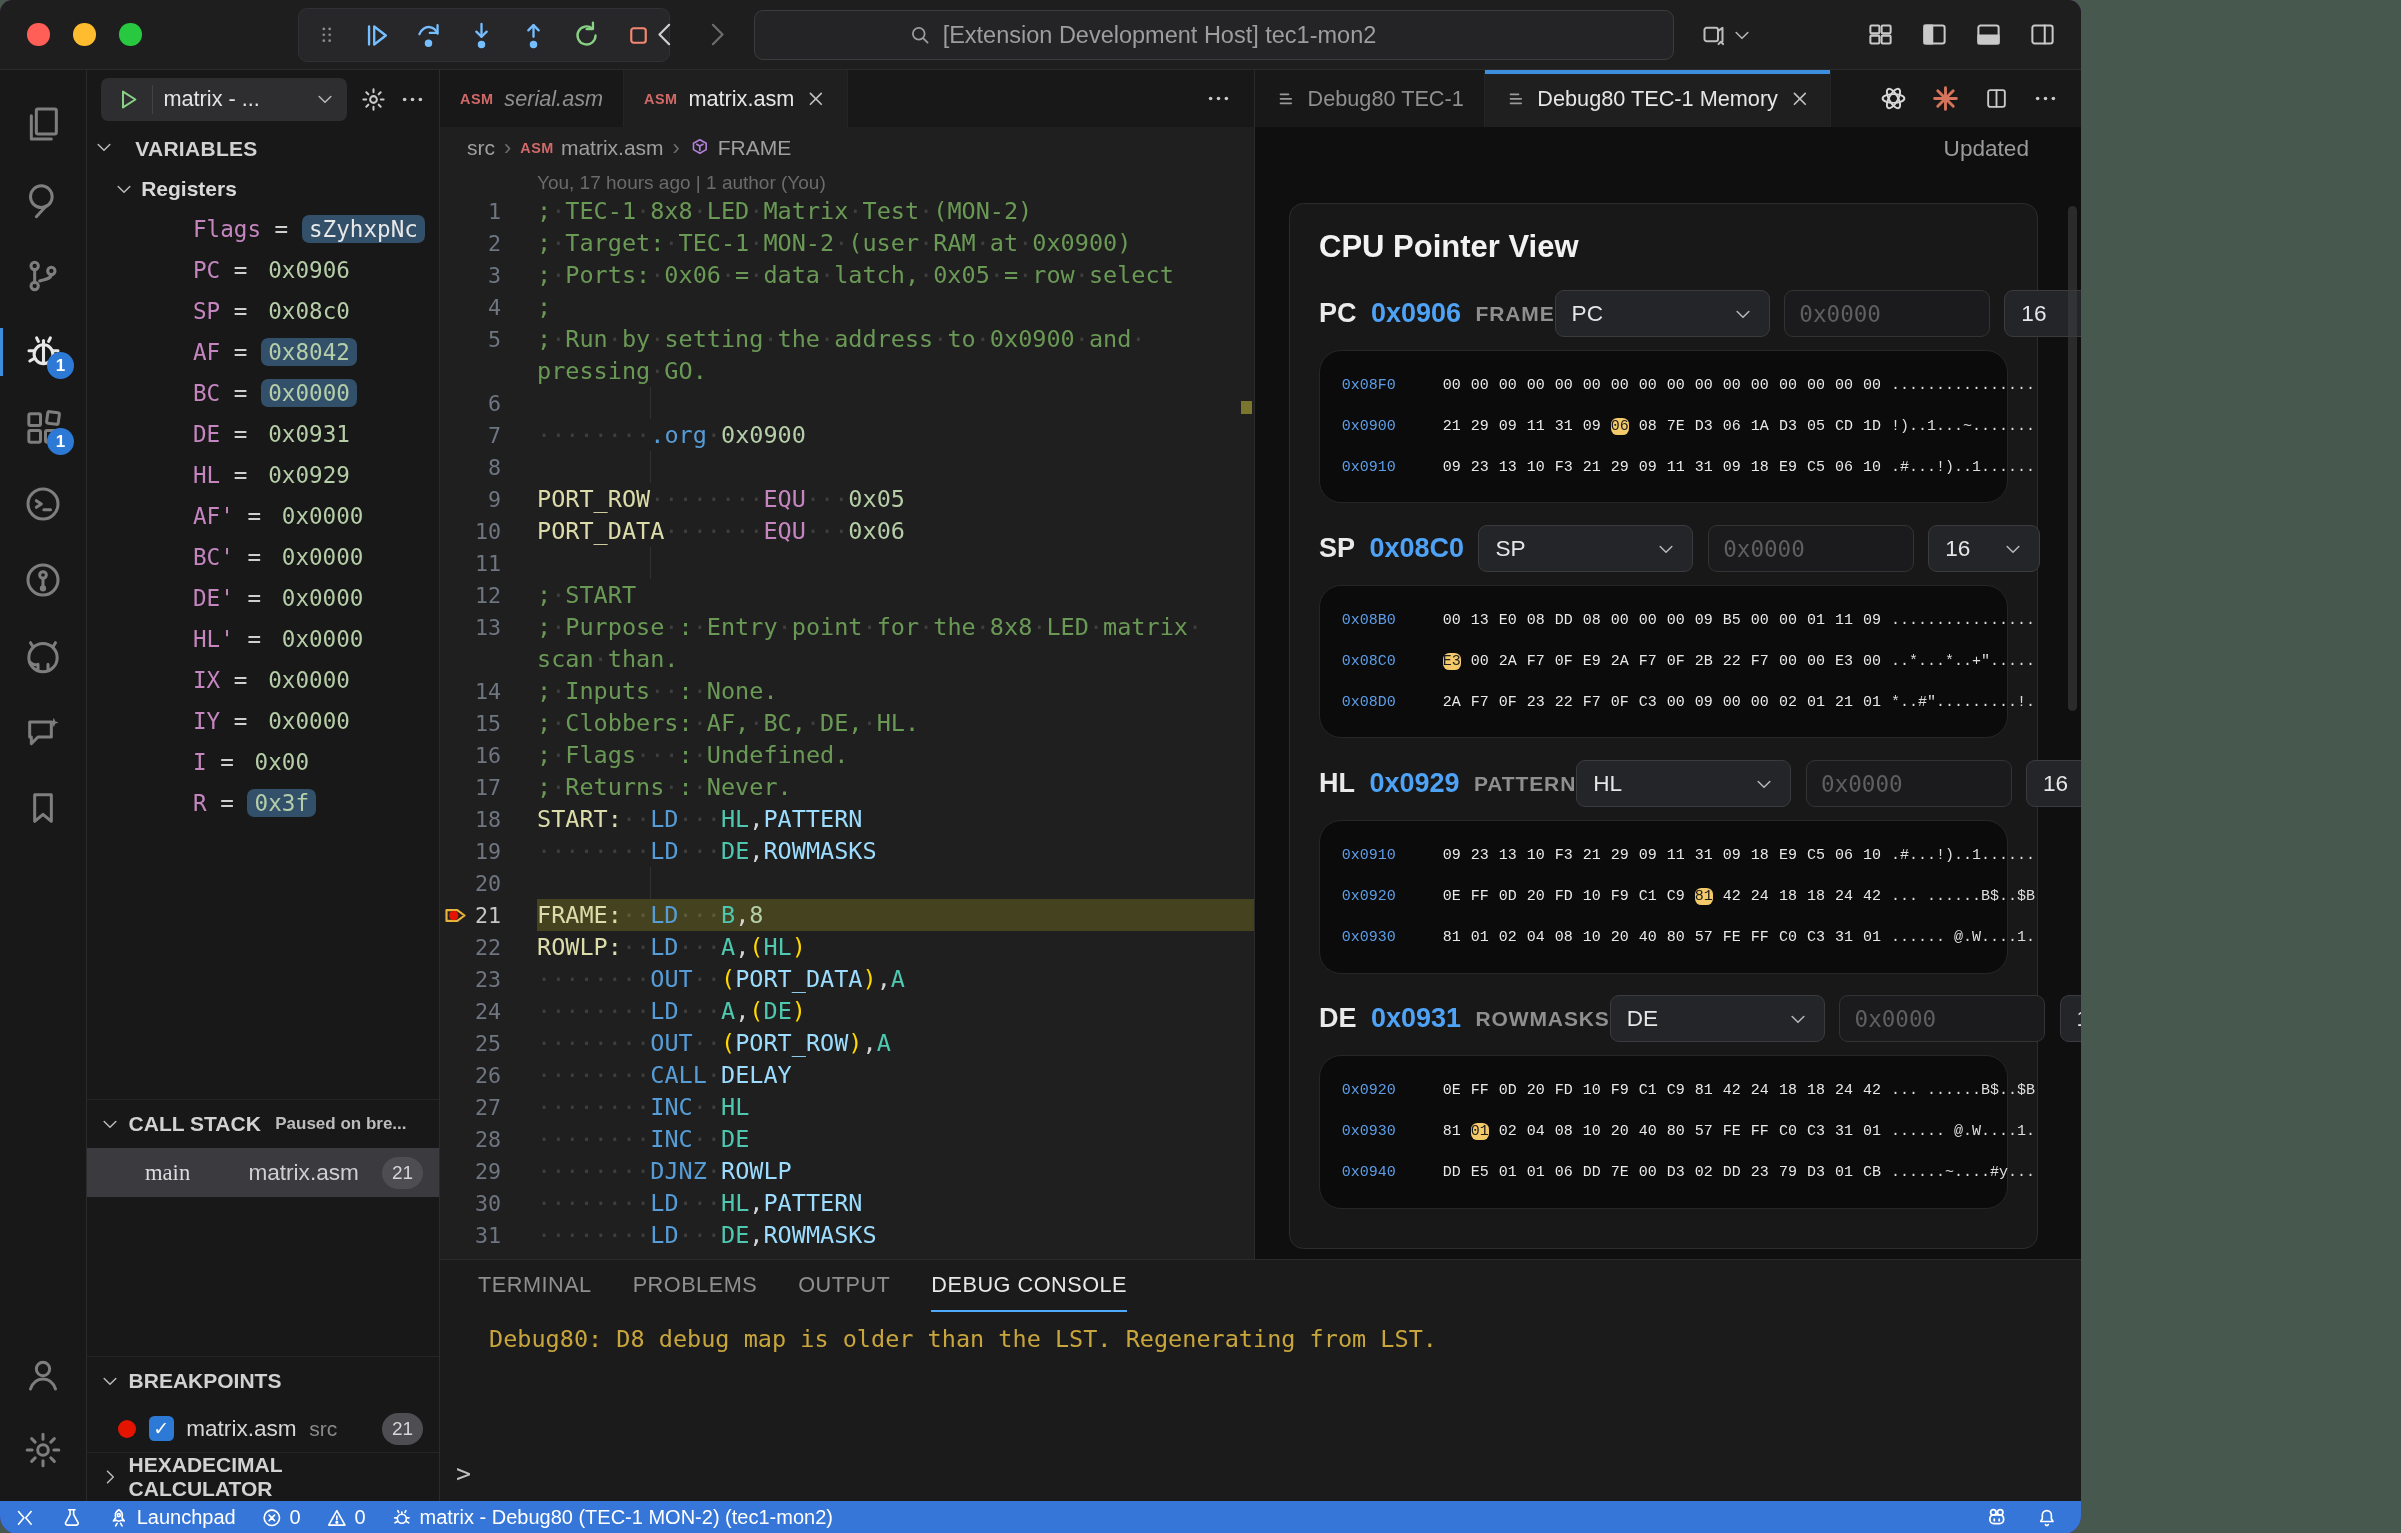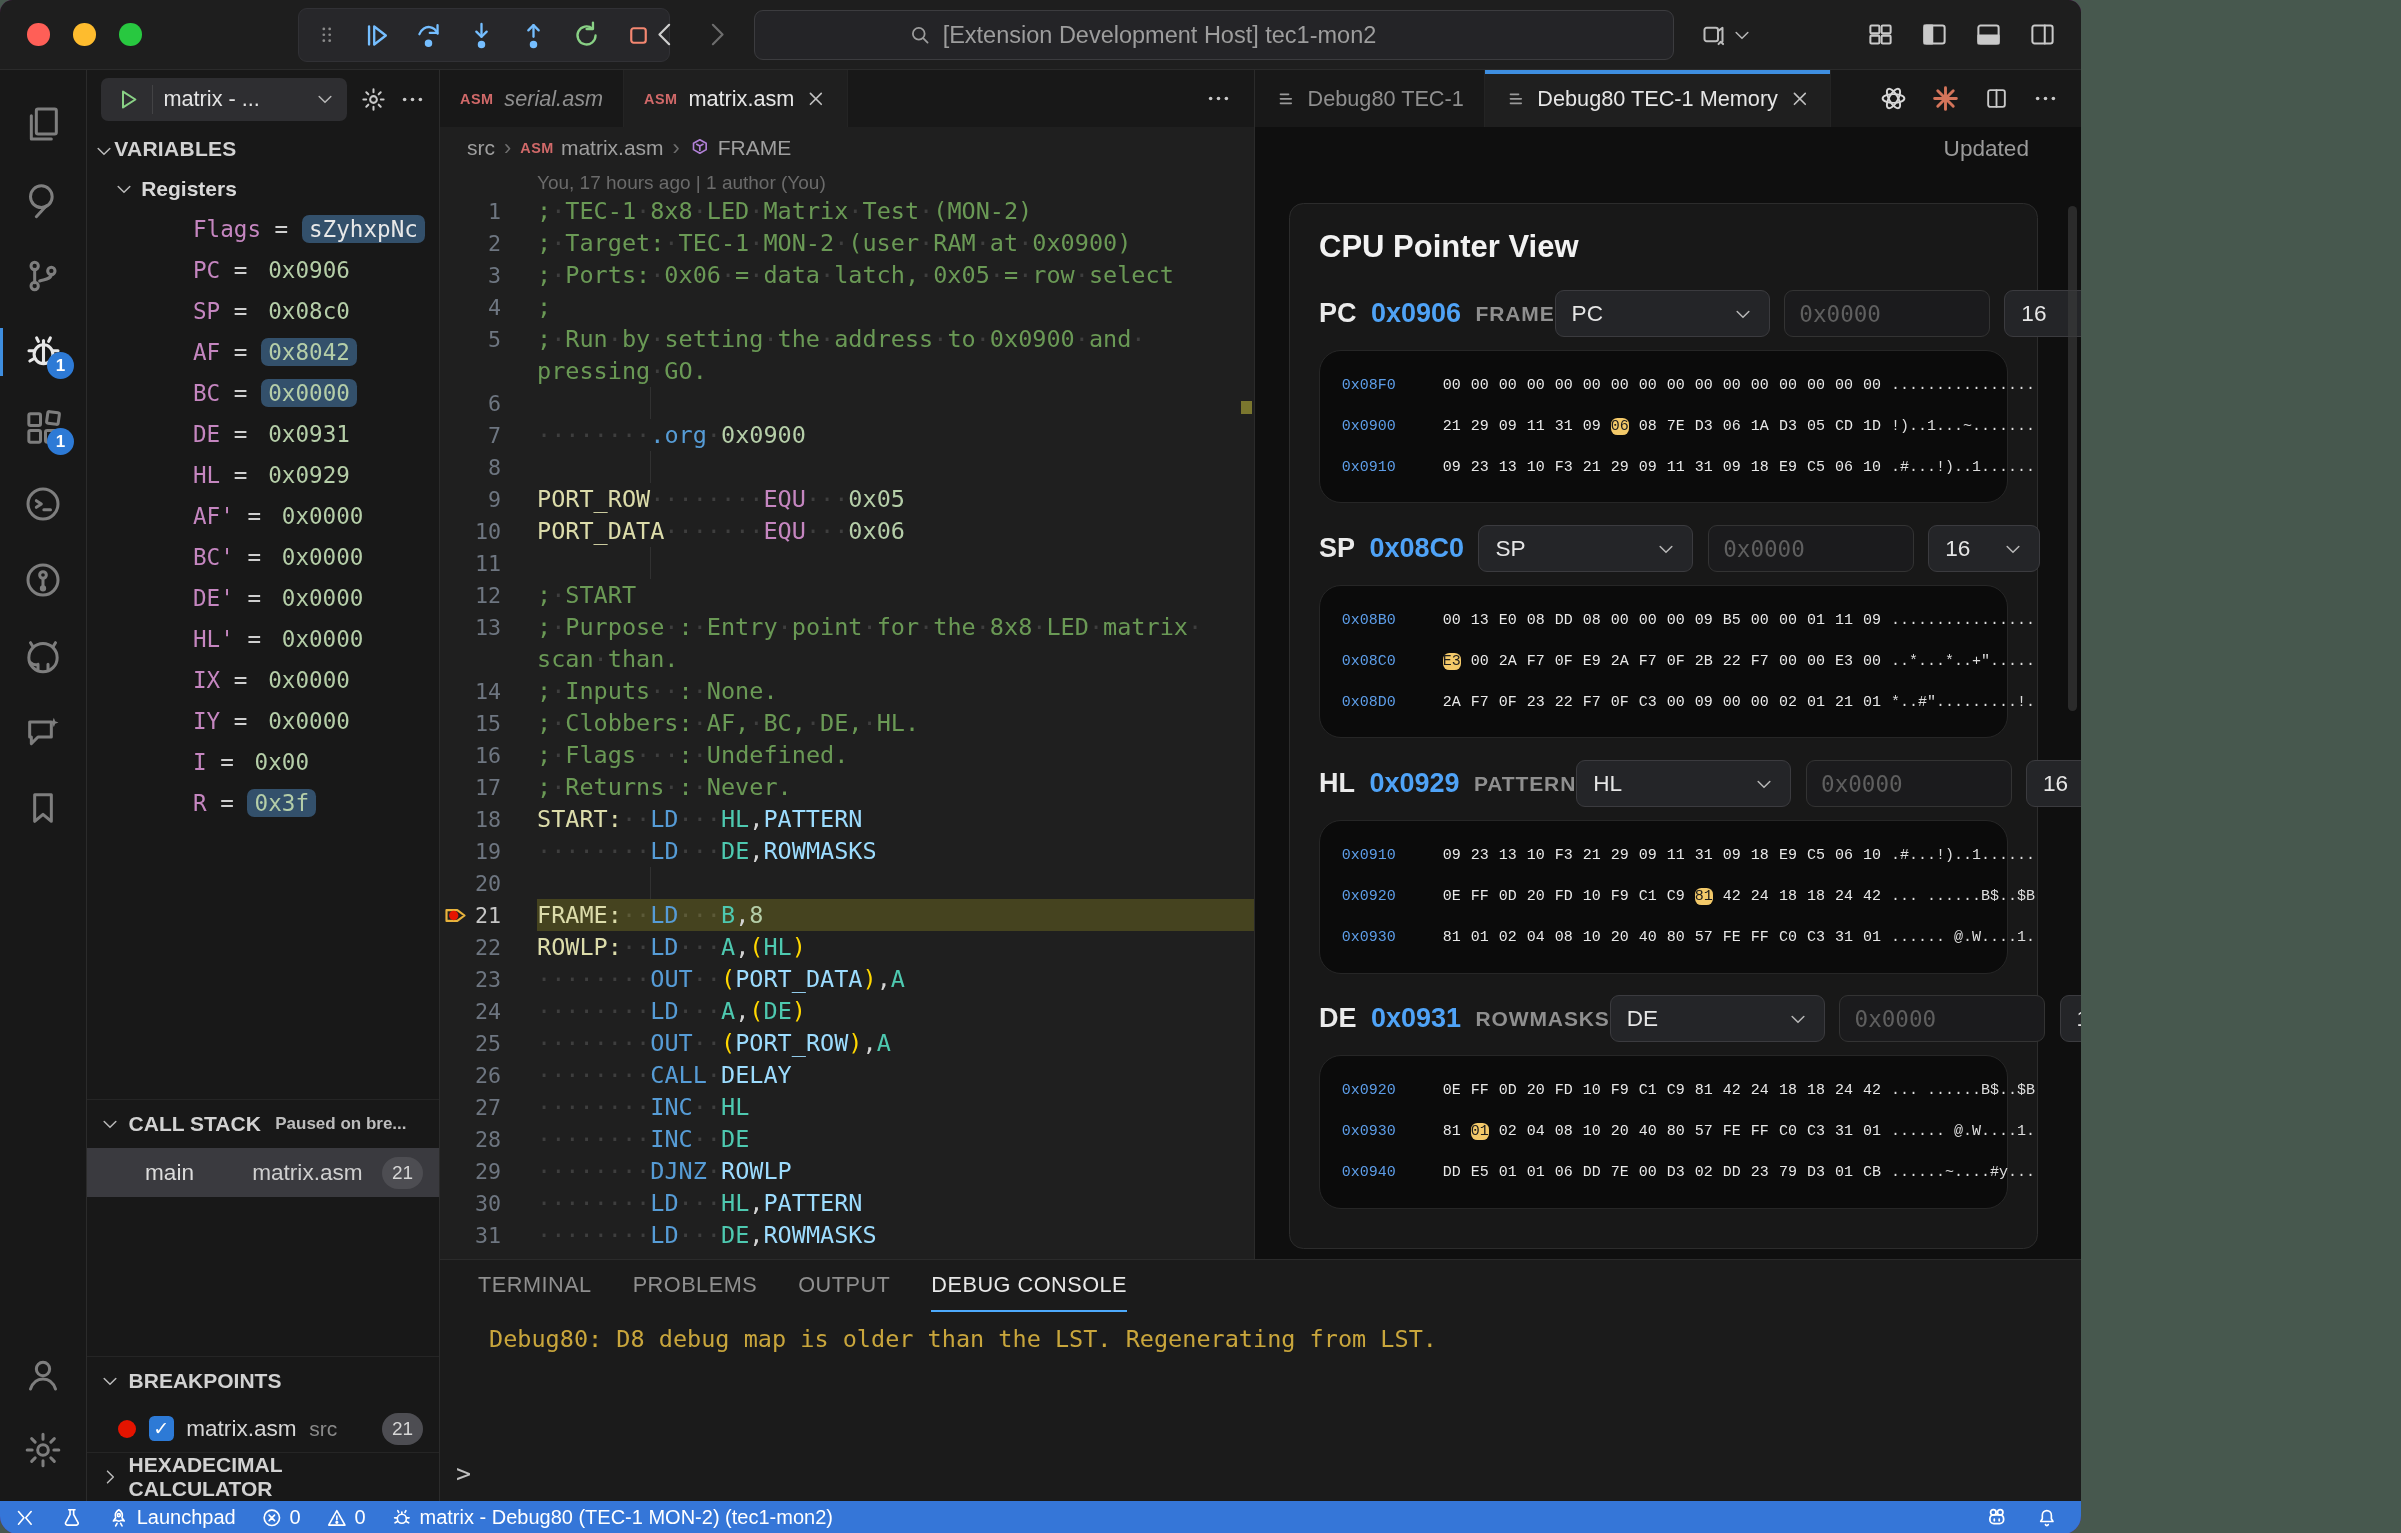--- a/index.html
+++ b/index.html
@@ -41,37 +41,37 @@
   .act-spacer { flex:1; }
 
   
   .sidebar { width:353px; background:#181818; border-right:0.9px solid #2b2b2b; display:flex;
              flex-direction:column; flex:none; font-size:21px; color:#cccccc; min-height:0; }
   .side-header { height:58px; display:flex; align-items:center; padding:0 12.6px 0 14.4px; gap:12.6px; flex:none; }
   .run-pill { height:43px; background:#2e2e31; border-radius:7.2px; display:flex; align-items:center;
               gap:10.8px; padding:0 12.6px; flex:1; }
   .run-pill .sep { width:0.9px; height:29px; background:#434345; }
   .run-label { color:#e4e4e4; font-size:21.7px; flex:1; }
-  .sect-head { display:flex; align-items:flex-end; gap:0; padding:9px 7.2px; font-weight:bold;
+  .sect-head { display:flex; align-items:flex-start; gap:21px; padding:9px 7.2px; font-weight:bold;
                font-size:21px; color:#d2d2d2; letter-spacing:0.3px; }
   .sub-head { display:flex; align-items:center; gap:7.2px; padding:7.2px 7.2px 7.2px 27px; font-weight:bold; color:#d8d8d8; }
   .reg-rows { font-family:"DejaVu Sans Mono",monospace; font-size:22.6px; }
   .reg-row { height:41px; display:flex; align-items:center; padding-left:106px; white-space:pre; }
   .reg-name { color:#c586c0; }
   .reg-eq { color:#cfcfcf; }
   .reg-val { color:#b5cea8; padding:0.9px 7.2px; border-radius:7.2px; }
   .reg-val.hl { background:#33506b; }
   .reg-val.flagsv { color:#e8e8e8; }
   .side-spacer { flex:1; min-height:9px; }
   .tree-row { border-top:0.9px solid #252525; height:49px; display:flex; align-items:center; gap:9px;
               padding:0 12.6px; font-weight:bold; color:#d2d2d2; flex:none; }
   .cs-badge { font-size:17px; color:#bdbdbd; font-weight:bold; margin-left:5.4px; }
   .frame-row { height:49px; background:#3a3a3f; display:flex; align-items:center; padding:0 16px 0 58px;
                gap:7.2px; flex:none; }
-  .frame-fn { font-family:Liberation Sans, sans-serif; font-size:22.6px; color:#dcdcdc; }
+  .frame-fn { font-family:Liberation Serif, serif; font-size:22.6px; color:#dcdcdc; }
   .frame-file { margin-left:51px; font-size:22.6px; color:#cfcfcf; flex:1; }
   .pill-badge { background:#4d4d52; color:#d6d6d6; border-radius:16px; min-width:41px; height:32px;
                 font-size:19px; display:flex; align-items:center; justify-content:center; padding:0 9px; }
   .cs-gap { height:159px; flex:none; }
   .bp-row { height:47px; display:flex; align-items:center; gap:12.6px; padding:0 16px 0 31px; flex:none; }
   .bp-dot { width:18px; height:18px; border-radius:50%; background:#e51400; flex:none; }
   .bp-check { width:25px; height:25px; background:#2d7ad6; border-radius:5.4px; color:#fff; font-size:19px;
               display:flex; align-items:center; justify-content:center; flex:none; }
   .bp-file { color:#d6d6d6; font-size:22.6px; font-weight:normal; }
   .bp-dir { color:#8a8a8a; font-size:21px; font-weight:normal; flex:1; }

